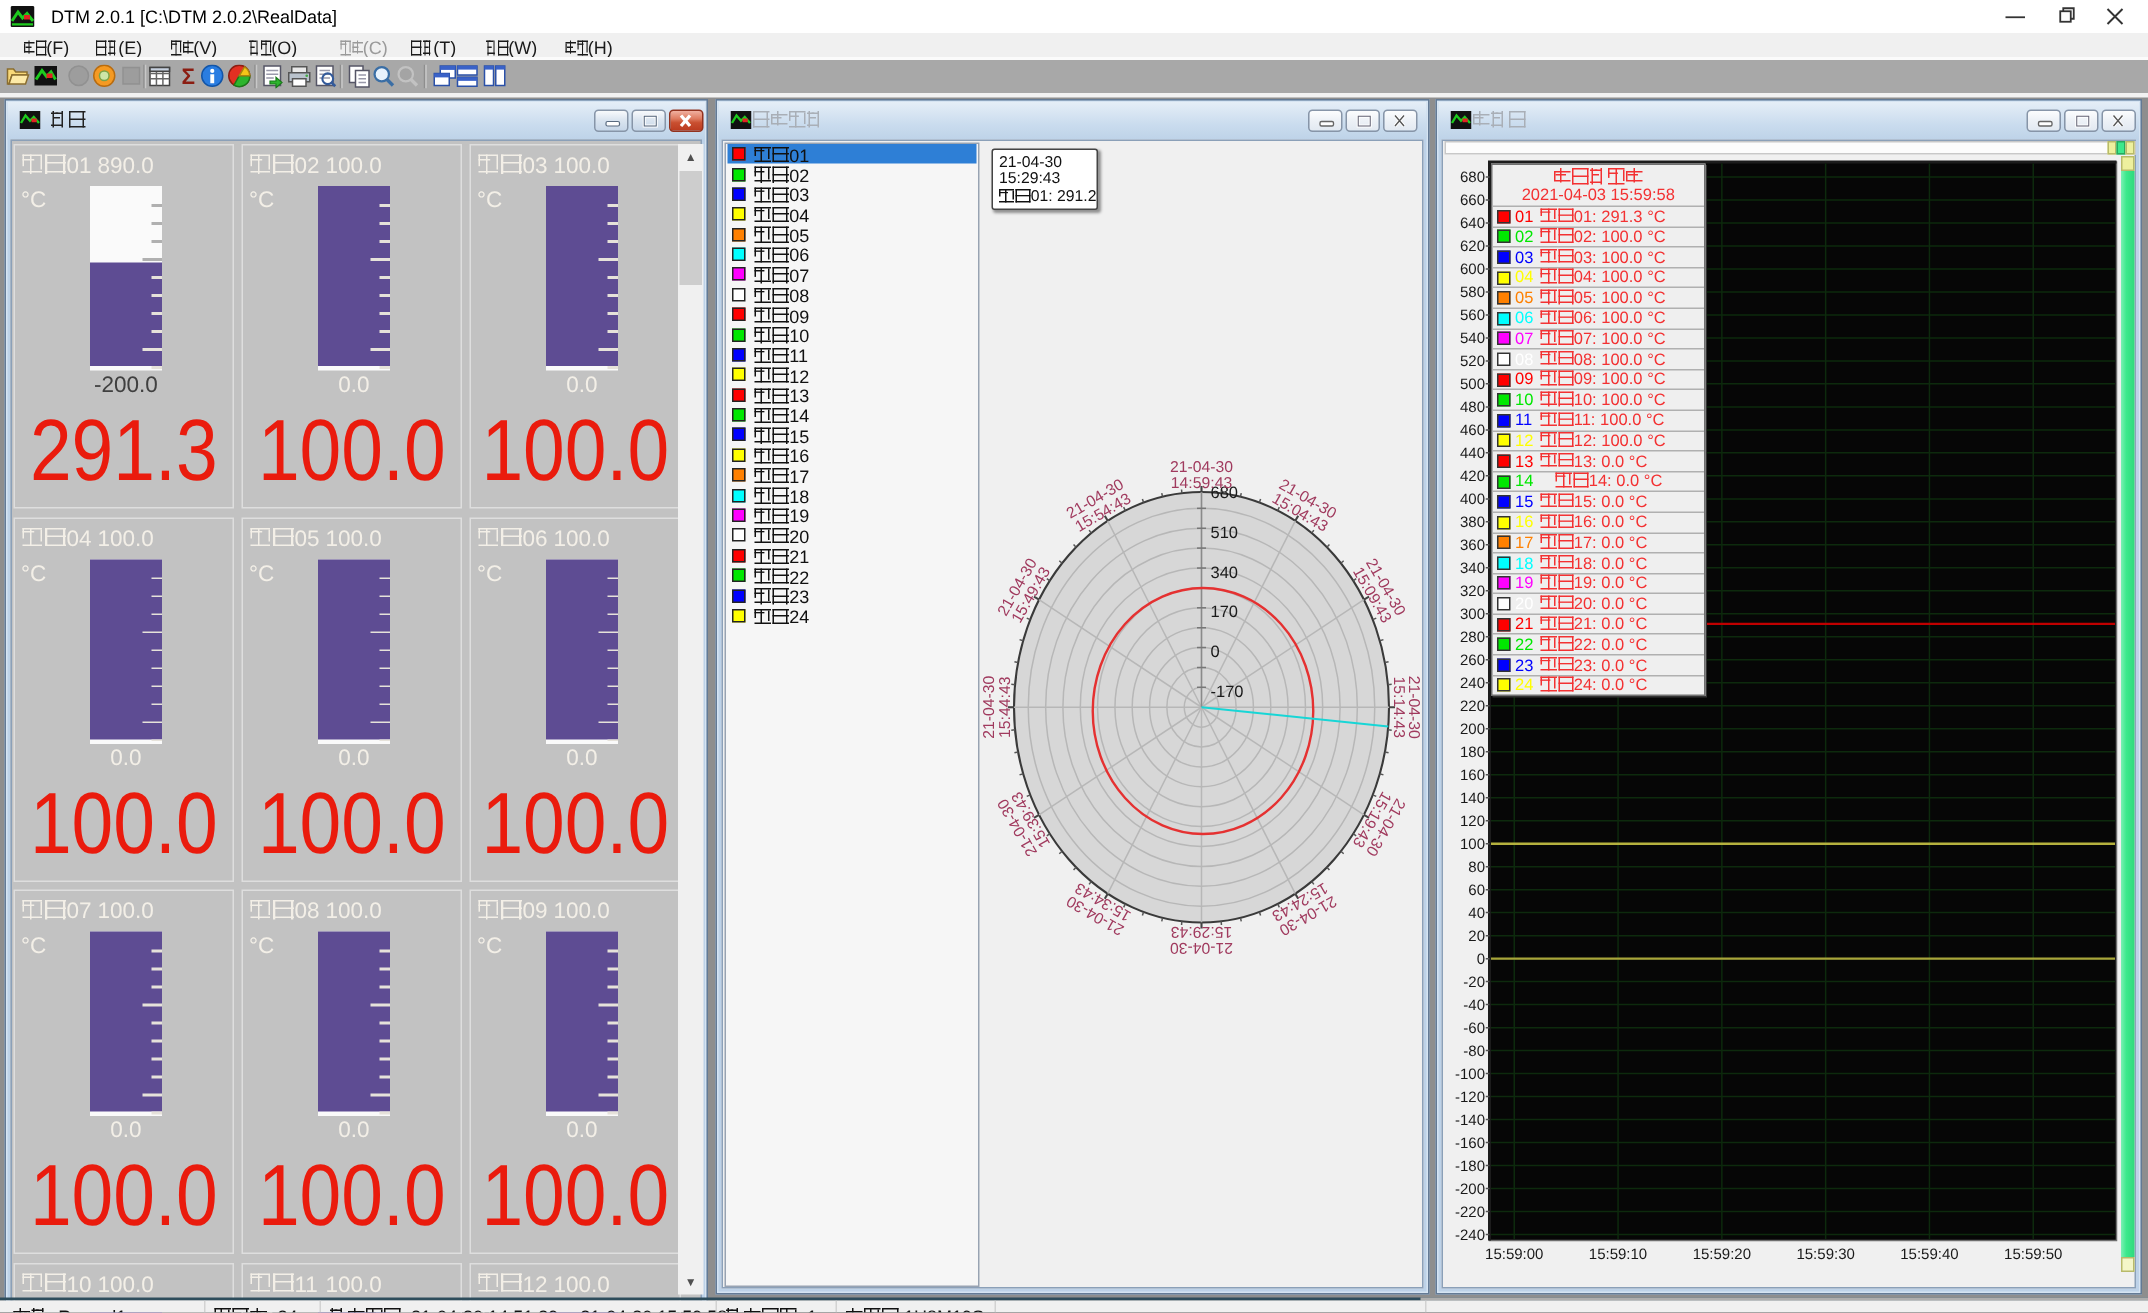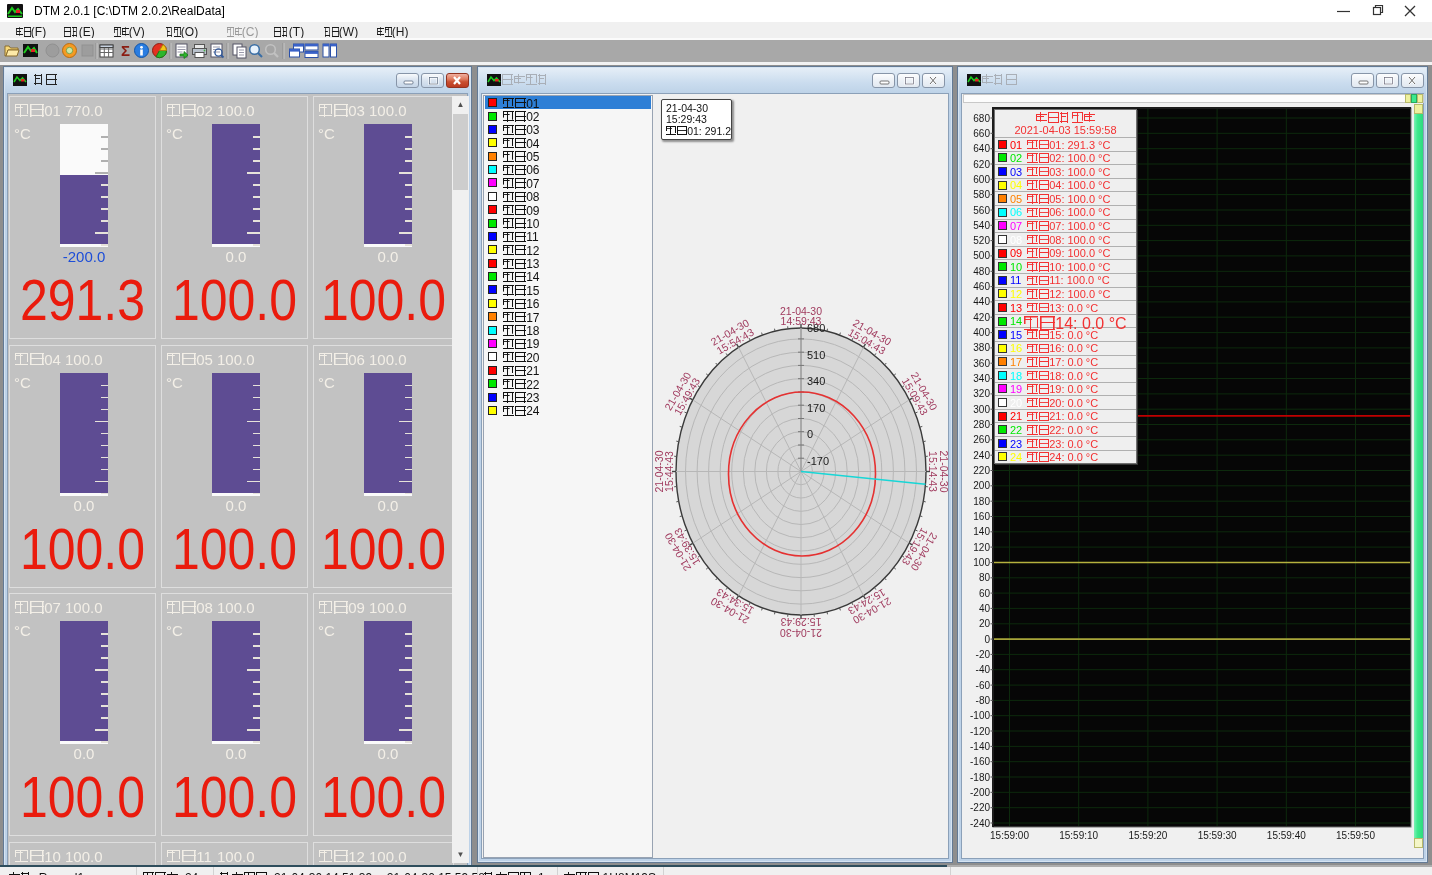--- a/index.html
+++ b/index.html
@@ -182,35 +182,35 @@
     <div class="wbtn cl" style="right:2px"></div>
     <svg class="ab" style="right:2px;top:6px" width="73" height="15">
 <rect x="8" y="8" width="9" height="3" rx="1" fill="#fff" stroke="#5a6b80" stroke-width=".8"></rect>
 <rect x="33.5" y="4.5" width="8" height="6.5" fill="none" stroke="#fff" stroke-width="2"></rect>
       <rect x="33.5" y="4.5" width="8" height="6.5" fill="none" stroke="#55667c" stroke-width=".7"></rect>
 <path d="M58 4 L64 11 M64 4 L58 11" stroke="#fff" stroke-width="2.2"></path>
 </svg>
     <div class="wcontent" style="background:#c2c2c2"></div>
     <div class="ab" style="left:5px;top:29px;width:147px;height:243px;background:#c2c2c2;border:1px solid #dedede;overflow:hidden">
       <div class="ab" style="left:4px;top:5px;width:49px;overflow:hidden;white-space:nowrap;font-size:15px;color:#f3efe7"><i class="cj b"></i><i class="cj a"></i>01</div>
-      <div class="ab" style="left:55px;top:5px;font-size:15px;color:#f3efe7">770.0</div>
+      <div class="ab" style="left:55px;top:5px;font-size:15px;color:#f3efe7">890.0</div>
       <div class="ab" style="left:4px;top:28px;font-size:15px;color:#f3efe7">°C</div>
       <div class="ab" style="left:50px;top:27px;width:48px;height:123px;background:#fafafa"></div>
       <div class="ab" style="left:50px;top:77.6px;width:48px;height:69.4px;background:#5e4c93"></div>
       <div class="ab" style="left:91px;top:39px;width:7px;height:1.6px;background:#b0b0b0"></div>
       <div class="ab" style="left:91px;top:51px;width:7px;height:1.6px;background:#b0b0b0"></div>
       <div class="ab" style="left:91px;top:63px;width:7px;height:1.6px;background:#b0b0b0"></div>
       <div class="ab" style="left:85px;top:75px;width:13px;height:1.6px;background:#b0b0b0"></div>
       <div class="ab" style="left:91px;top:87px;width:7px;height:1.6px;background:#e6e2da"></div>
       <div class="ab" style="left:91px;top:99px;width:7px;height:1.6px;background:#e6e2da"></div>
       <div class="ab" style="left:91px;top:111px;width:7px;height:1.6px;background:#e6e2da"></div>
       <div class="ab" style="left:91px;top:123px;width:7px;height:1.6px;background:#e6e2da"></div>
       <div class="ab" style="left:85px;top:135px;width:13px;height:1.6px;background:#e6e2da"></div>
       <div class="ab" style="left:91px;top:147px;width:7px;height:1.6px;background:#e6e2da"></div>
-      <div class="ab" style="left:10px;top:151px;width:128px;text-align:center;font-size:15px;color:#1d4ed8">-200.0</div>
+      <div class="ab" style="left:10px;top:151px;width:128px;text-align:center;font-size:15px;color:#404040">-200.0</div>
       <div class="ab" style="left:0;top:174px;width:145px;text-align:center;font-size:50px;line-height:50px;color:#ea1b0d;transform:scaleY(1.16);transform-origin:50% 0">291.3</div>
     </div>
     <div class="ab" style="left:157px;top:29px;width:147px;height:243px;background:#c2c2c2;border:1px solid #dedede;overflow:hidden">
       <div class="ab" style="left:4px;top:5px;width:49px;overflow:hidden;white-space:nowrap;font-size:15px;color:#f3efe7"><i class="cj b"></i><i class="cj a"></i>02</div>
       <div class="ab" style="left:55px;top:5px;font-size:15px;color:#f3efe7">100.0</div>
       <div class="ab" style="left:4px;top:28px;font-size:15px;color:#f3efe7">°C</div>
       <div class="ab" style="left:50px;top:27px;width:48px;height:123px;background:#fafafa"></div>
       <div class="ab" style="left:50px;top:27.0px;width:48px;height:120.0px;background:#5e4c93"></div>
       <div class="ab" style="left:91px;top:39px;width:7px;height:1.6px;background:#e6e2da"></div>
       <div class="ab" style="left:91px;top:51px;width:7px;height:1.6px;background:#e6e2da"></div>
@@ -906,21 +906,21 @@
         <div class="ab" style="left:32px;top:0.5px;font-size:11px;color:#f33132;white-space:nowrap"><i class="cj b"></i><i class="cj a"></i>12: 100.0 °C</div>
       </div>
       <div style="position:relative;height:13.6px;border-bottom:1px solid #b0b0b0">
         <div class="ab" style="left:3px;top:1.8px;width:9px;height:9px;background:#ff0000;border:1px solid #333"></div>
         <div class="ab" style="left:15px;top:0.5px;font-size:11px;color:#ff0000">13</div>
         <div class="ab" style="left:32px;top:0.5px;font-size:11px;color:#f33132;white-space:nowrap"><i class="cj b"></i><i class="cj a"></i>13: 0.0 °C</div>
       </div>
       <div style="position:relative;height:13.6px;border-bottom:1px solid #b0b0b0">
         <div class="ab" style="left:3px;top:1.8px;width:9px;height:9px;background:#00e800;border:1px solid #333"></div>
         <div class="ab" style="left:15px;top:0.5px;font-size:11px;color:#00e800">14</div>
-        <div class="ab" style="left:28px;top:0.5px;font-size:16px;color:#f33132;white-space:nowrap"><i class="cj b"></i><i class="cj a"></i>14: 0.0 °C</div>
+        <div class="ab" style="left:42px;top:0.5px;font-size:11px;color:#f33132;white-space:nowrap"><i class="cj b"></i><i class="cj a"></i>14: 0.0 °C</div>
       </div>
       <div style="position:relative;height:13.6px;border-bottom:1px solid #b0b0b0">
         <div class="ab" style="left:3px;top:1.8px;width:9px;height:9px;background:#0000ff;border:1px solid #333"></div>
         <div class="ab" style="left:15px;top:0.5px;font-size:11px;color:#0000ff">15</div>
         <div class="ab" style="left:32px;top:0.5px;font-size:11px;color:#f33132;white-space:nowrap"><i class="cj b"></i><i class="cj a"></i>15: 0.0 °C</div>
       </div>
       <div style="position:relative;height:13.6px;border-bottom:1px solid #b0b0b0">
         <div class="ab" style="left:3px;top:1.8px;width:9px;height:9px;background:#ffff00;border:1px solid #333"></div>
         <div class="ab" style="left:15px;top:0.5px;font-size:11px;color:#ffff00">16</div>
         <div class="ab" style="left:32px;top:0.5px;font-size:11px;color:#f33132;white-space:nowrap"><i class="cj b"></i><i class="cj a"></i>16: 0.0 °C</div>

